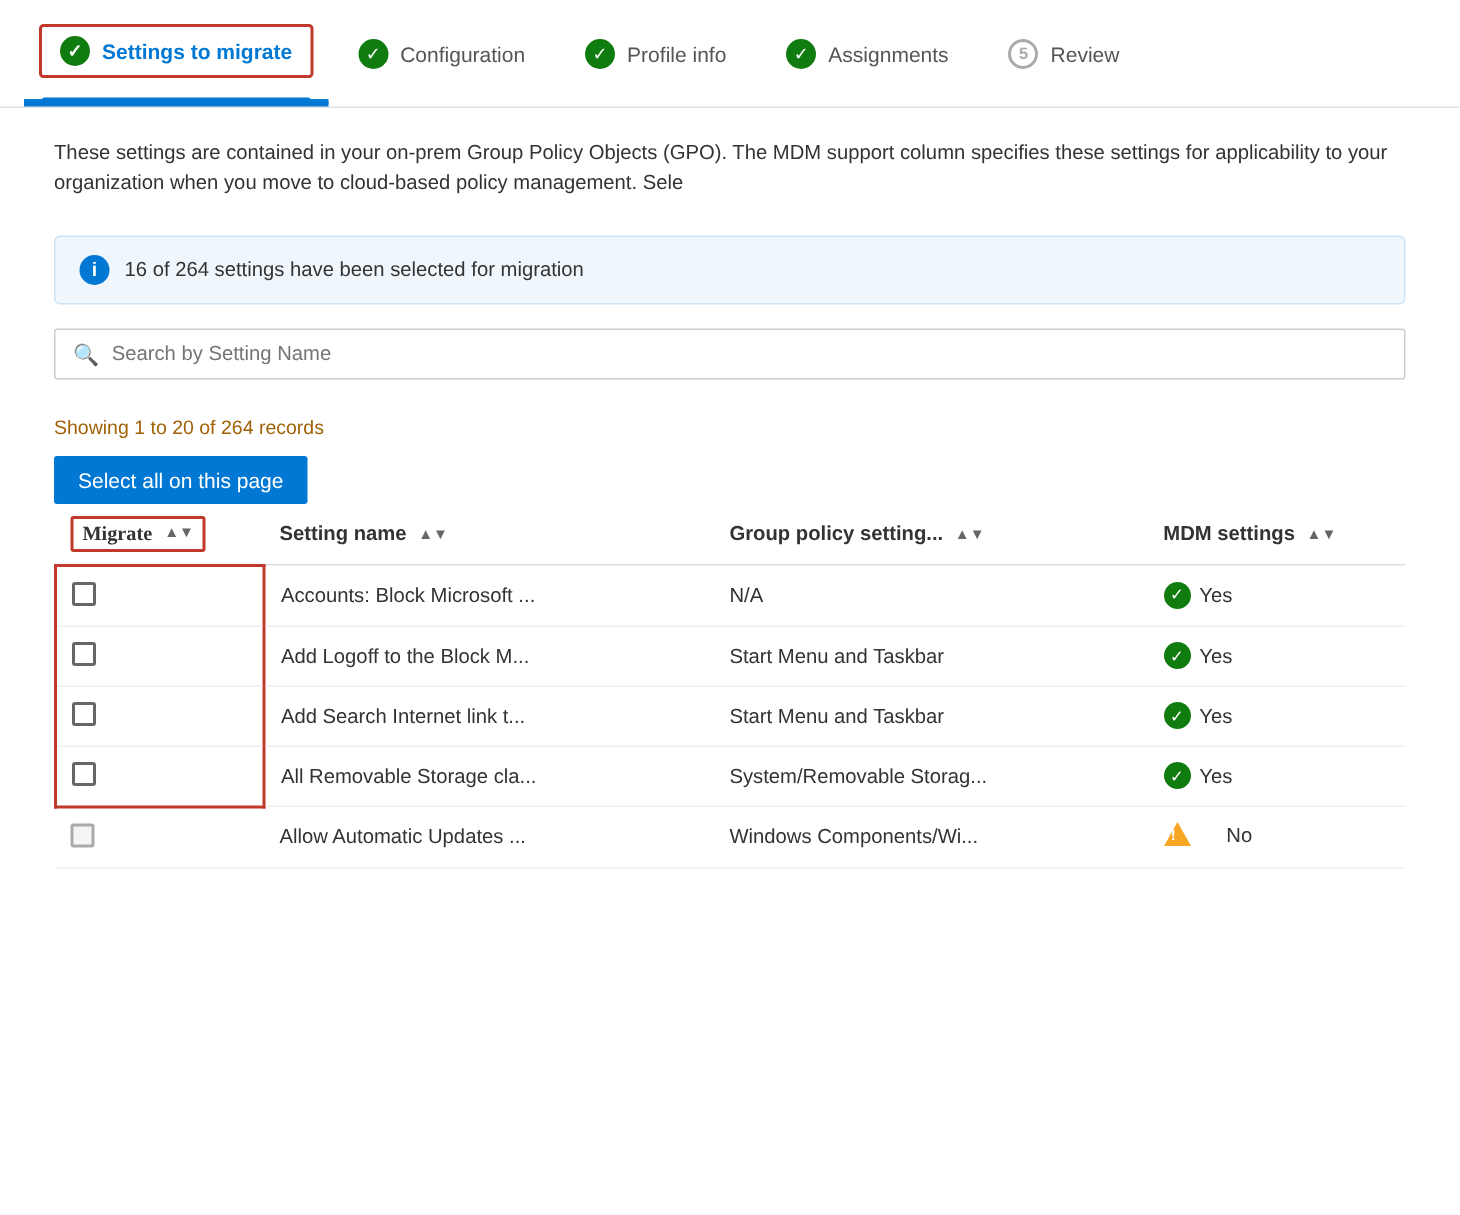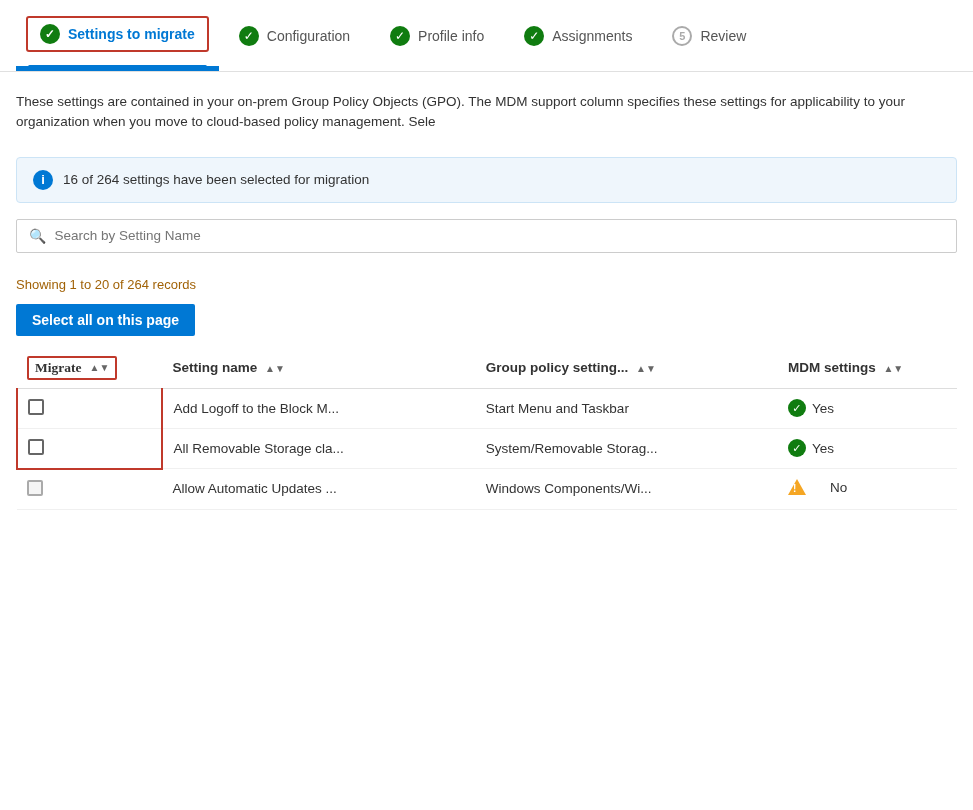--- a/index.html
+++ b/index.html
@@ -56,21 +56,21 @@
       display: inline-flex;
       align-items: center;
       justify-content: center;
       color: #aaa;
       font-size: 11px;
       font-weight: 600;
       flex-shrink: 0;
     }
 
     .content {
-      padding: 20px 16px;
+      padding: 20px 36px;
     }
 
     .description {
       font-size: 13.5px;
       color: #333;
       line-height: 1.5;
       margin-bottom: 24px;
     }
 
     .info-banner {
@@ -132,23 +132,22 @@
       margin-top: 24px;
     }
 
     .select-all-btn {
       background: #0078d4;
       color: white;
       border: none;
       border-radius: 2px;
       padding: 8px 16px;
       font-size: 14px;
-      font-weight: 700;
+      font-weight: 400;
       cursor: pointer;
-      margin-bottom: 12px;
     }
 
     .table-wrapper {
       width: 100%;
       border-collapse: collapse;
     }
     .table-wrapper th {
       text-align: left;
       font-weight: 600;
       font-size: 13.5px;
@@ -306,32 +305,54 @@
           <span>Group policy setting...</span>
           <span class="sort-arrows">▲▼</span>
         </th>
         <th class="col-mdm">
           <span>MDM settings</span>
           <span class="sort-arrows">▲▼</span>
         </th>
       </tr>
     </thead>
     <tbody id="table-body">
+    <tr style="border-left: 2px solid rgb(192, 57, 43);">
+          <td style="border-top: 2px solid rgb(192, 57, 43); border-left: 2px solid rgb(192, 57, 43); border-right: 2px solid rgb(192, 57, 43);"><span class="checkbox"></span></td>
+          <td>Accounts: Block Microsoft ...</td>
+          <td>N/A</td>
+          <td>
+            <div class="mdm-yes">
+        <span class="mdm-check">✓</span>
+        <span>Yes</span>
+      </div>
+          </td>
+        </tr>
         <tr>
           <td style="border-left: 2px solid rgb(192, 57, 43); border-right: 2px solid rgb(192, 57, 43);"><span class="checkbox"></span></td>
           <td>Add Logoff to the Block M...</td>
           <td>Start Menu and Taskbar</td>
           <td>
             <div class="mdm-yes">
         <span class="mdm-check">✓</span>
         <span>Yes</span>
       </div>
           </td>
         </tr>
         <tr>
+          <td style="border-left: 2px solid rgb(192, 57, 43); border-right: 2px solid rgb(192, 57, 43);"><span class="checkbox"></span></td>
+          <td>Add Search Internet link t...</td>
+          <td>Start Menu and Taskbar</td>
+          <td>
+            <div class="mdm-yes">
+        <span class="mdm-check">✓</span>
+        <span>Yes</span>
+      </div>
+          </td>
+        </tr>
+        <tr>
           <td style="border-left: 2px solid rgb(192, 57, 43); border-right: 2px solid rgb(192, 57, 43); border-bottom: 2px solid rgb(192, 57, 43);"><span class="checkbox"></span></td>
           <td>All Removable Storage cla...</td>
           <td>System/Removable Storag...</td>
           <td>
             <div class="mdm-yes">
         <span class="mdm-check">✓</span>
         <span>Yes</span>
       </div>
           </td>
         </tr>

